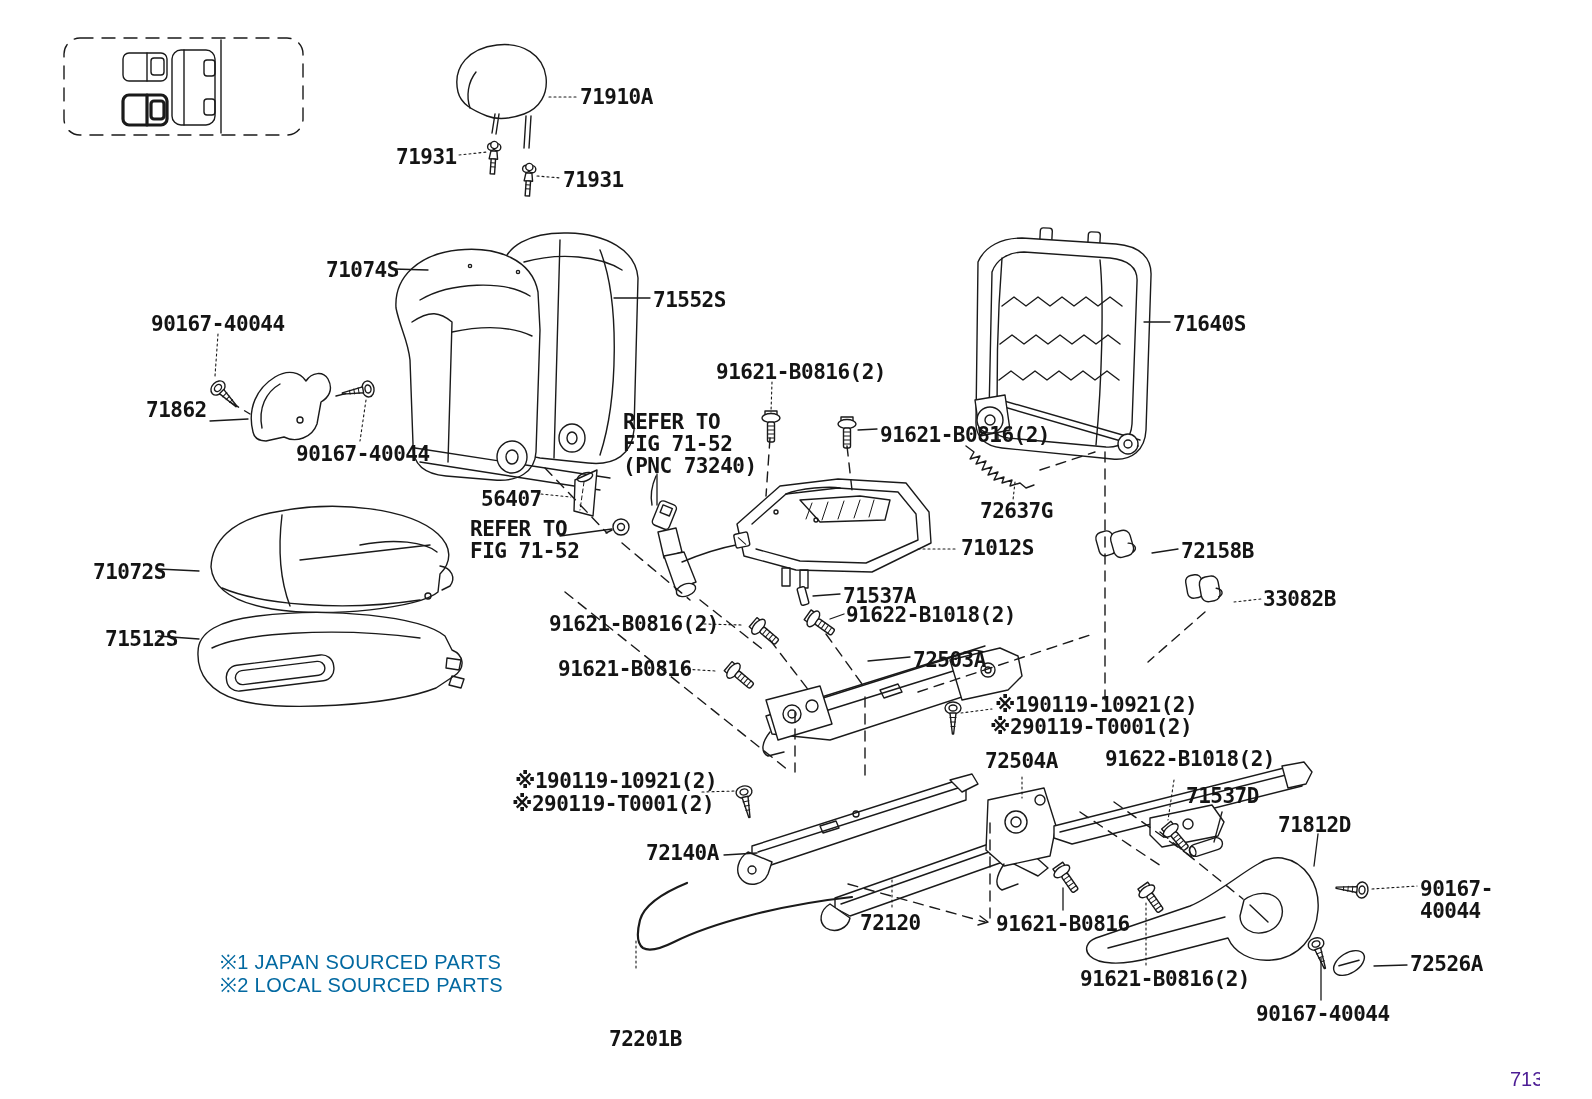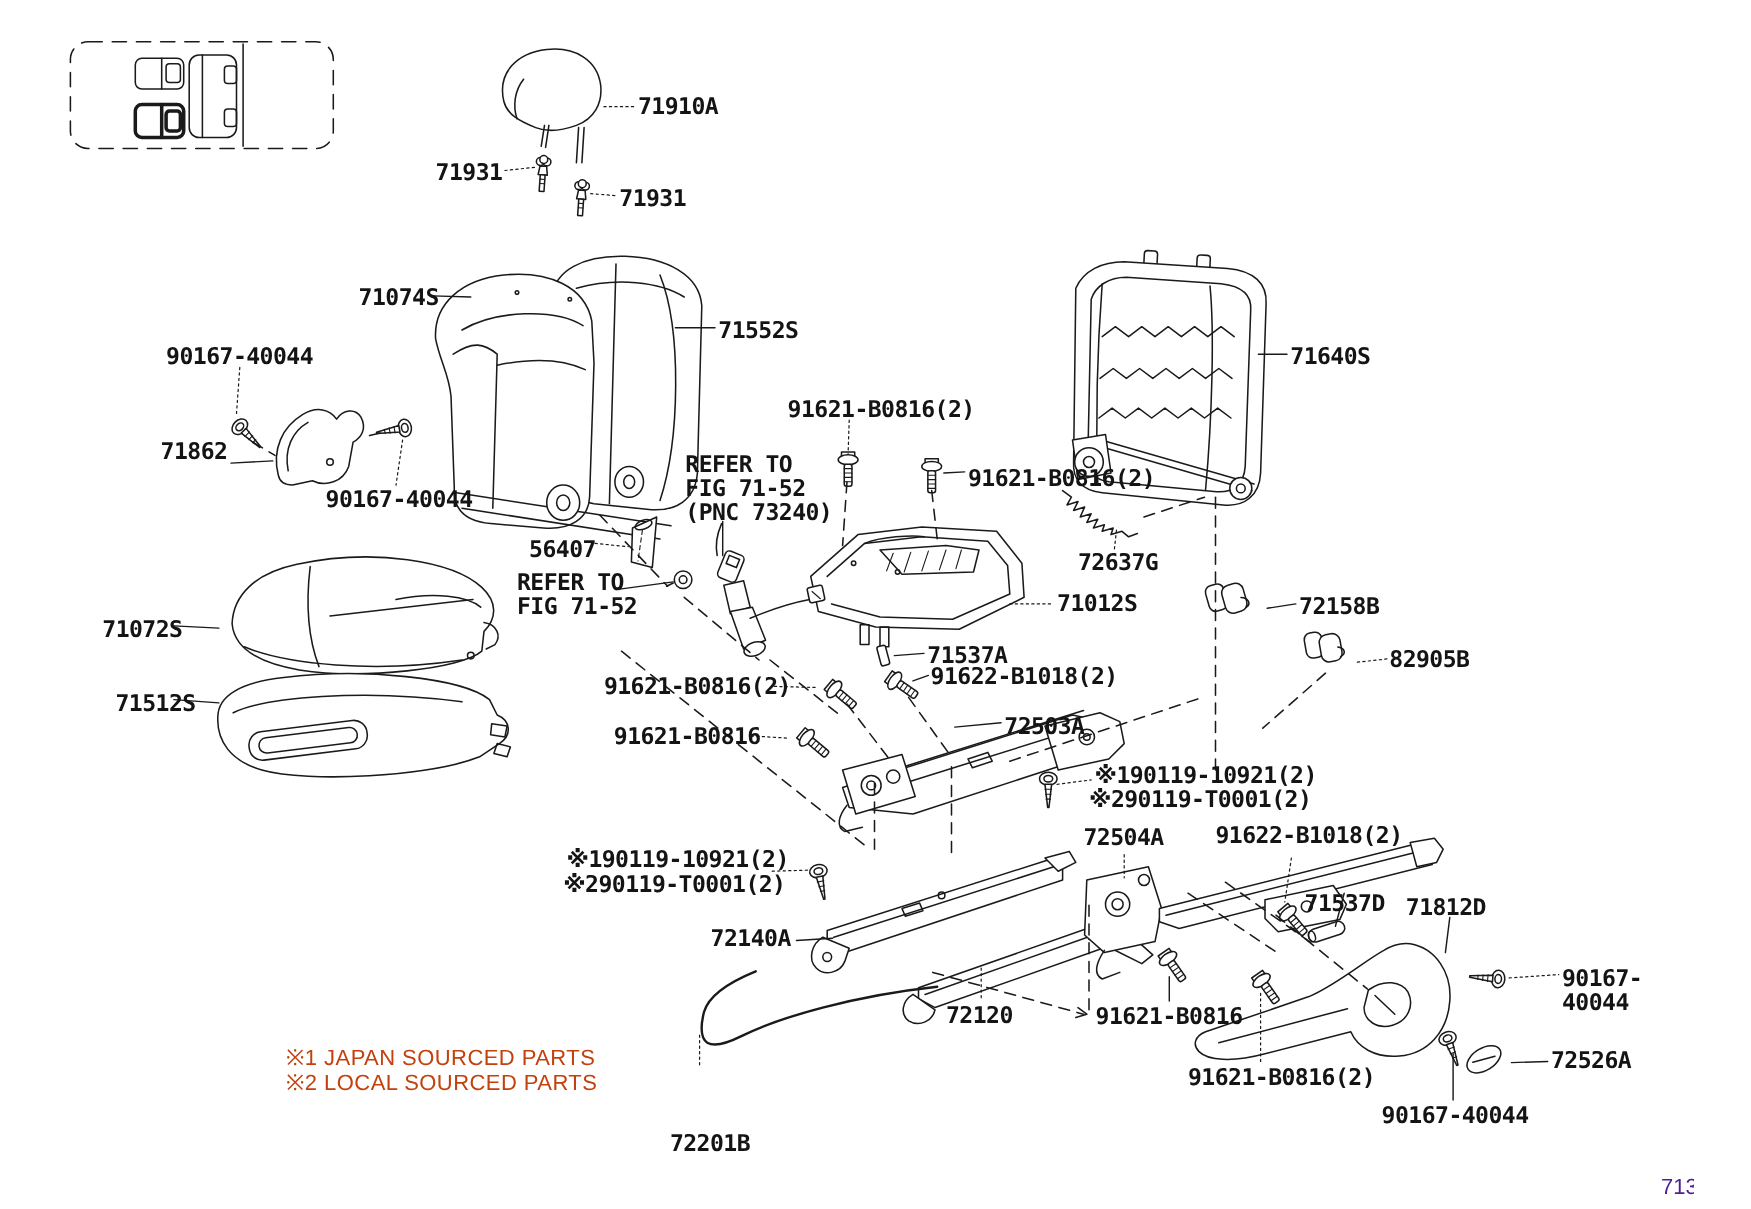--- a/index.html
+++ b/index.html
@@ -1,20 +1,20 @@
 <!DOCTYPE html>
 <html><head>
 <meta charset="utf-8">
 <style>
   html,body{margin:0;padding:0;background:#fff;}
   .stage{position:relative;width:1540px;height:1099px;background:#fff;overflow:hidden;}
   .stage svg.art{position:absolute;left:0;top:0;}
   .pl{position:absolute;font:bold 21px/22px "DejaVu Sans Mono","DejaVu Sans",monospace;
       color:#141414;letter-spacing:-0.5px;white-space:pre-line;}
-  .note{position:absolute;font:20px/24px "Liberation Sans",sans-serif;color:#c2410c;letter-spacing:0.4px;margin-left:40px;}
+  .note{position:absolute;font:20px/24px "Liberation Sans",sans-serif;color:#0369a1;letter-spacing:0.4px;}
   .figcode{position:absolute;font:20px/22px "Liberation Sans",sans-serif;color:#4c1d95;}
 </style>
 </head>
 <body>
 
 <div class="stage">
 
 <svg class="art" width="1592" height="1099" viewBox="0 0 1592 1099" fill="none" stroke="#1a1a1a" stroke-width="1.4" stroke-linecap="round" stroke-linejoin="round">
 
   <defs>
@@ -353,33 +353,33 @@
   <div class="pl" style="left:1173px;top:313px">71640S</div>
   <div class="pl" style="left:623px;top:411px">REFER TO
 FIG 71-52
 (PNC 73240)</div>
   <div class="pl" style="left:481px;top:488px">56407</div>
   <div class="pl" style="left:470px;top:518px">REFER TO
 FIG 71-52</div>
   <div class="pl" style="left:980px;top:500px">72637G</div>
   <div class="pl" style="left:961px;top:537px">71012S</div>
   <div class="pl" style="left:1181px;top:540px">72158B</div>
-  <div class="pl" style="left:1263px;top:588px">82905B</div>
+  <div class="pl" style="left:1263px;top:588px">33082B</div>
   <div class="pl" style="left:93px;top:561px">71072S</div>
   <div class="pl" style="left:105px;top:628px">71512S</div>
   <div class="pl" style="left:843px;top:585px">71537A</div>
   <div class="pl" style="left:846px;top:604px">91622-B1018(2)</div>
   <div class="pl" style="left:549px;top:613px">91621-B0816(2)</div>
   <div class="pl" style="left:558px;top:658px">91621-B0816</div>
   <div class="pl" style="left:913px;top:649px">72503A</div>
   <div class="pl" style="left:995px;top:694px">※190119-10921(2)</div>
   <div class="pl" style="left:990px;top:716px">※290119-T0001(2)</div>
   <div class="pl" style="left:985px;top:750px">72504A</div>
   <div class="pl" style="left:1105px;top:748px">91622-B1018(2)</div>
-  <div class="pl" style="left:1186px;top:810px">71537D</div>
+  <div class="pl" style="left:1186px;top:785px">71537D</div>
   <div class="pl" style="left:1278px;top:814px">71812D</div>
   <div class="pl" style="left:515px;top:770px">※190119-10921(2)</div>
   <div class="pl" style="left:512px;top:793px">※290119-T0001(2)</div>
   <div class="pl" style="left:646px;top:842px">72140A</div>
   <div class="pl" style="left:860px;top:912px">72120</div>
   <div class="pl" style="left:996px;top:913px">91621-B0816</div>
   <div class="pl" style="left:609px;top:1028px">72201B</div>
   <div class="pl" style="left:1080px;top:968px">91621-B0816(2)</div>
   <div class="pl" style="left:1420px;top:878px">90167-40044</div>
   <div class="pl" style="left:1410px;top:953px">72526A</div>

